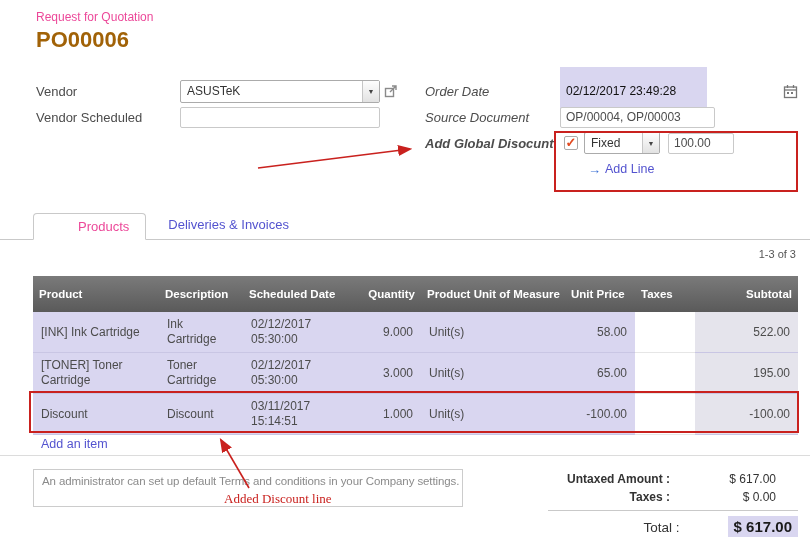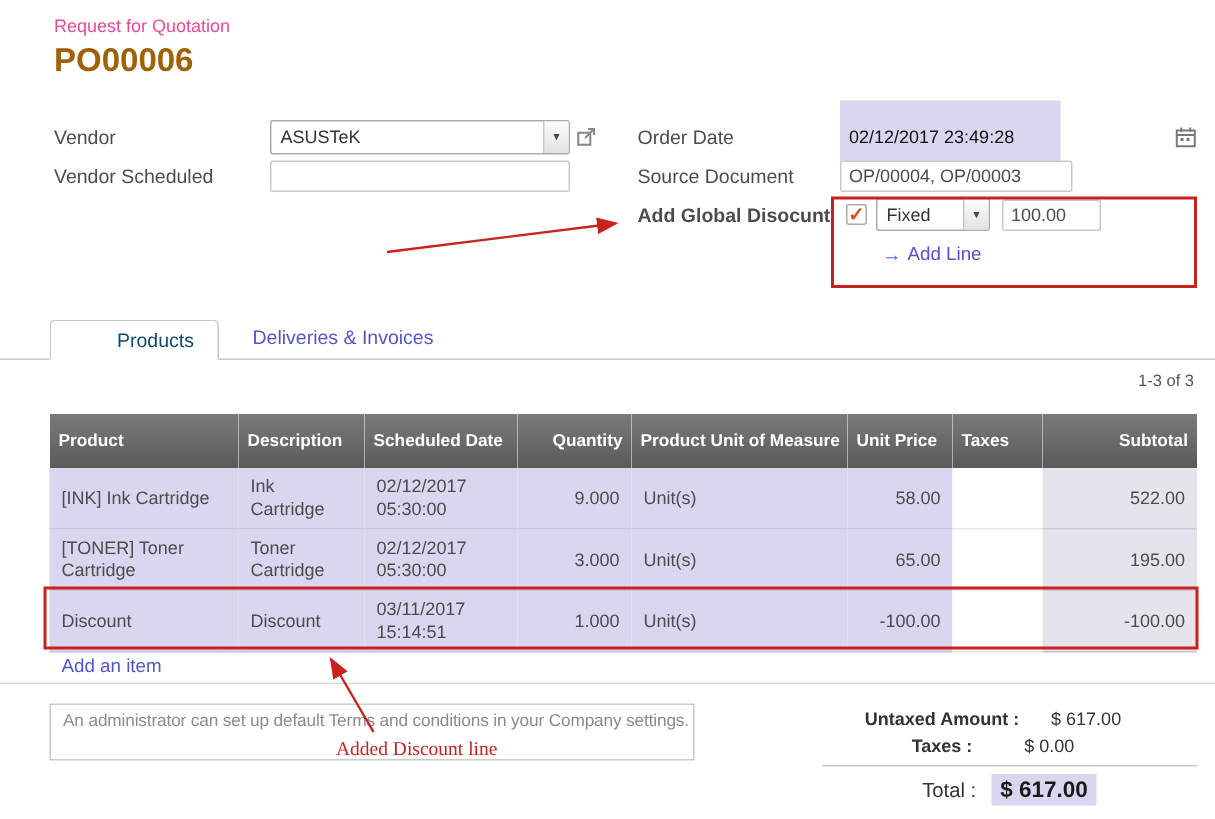--- a/index.html
+++ b/index.html
@@ -11,21 +11,21 @@
   .hdr { position:absolute; left:36px; top:10px; }
   .breadcrumb { font-size:12px; color:#ec4899; margin-bottom:3px; }
   .title { font-size:22px; font-weight:bold; color:#a16207; }
 
   
   .form-col { position:absolute; top:79px; }
   .form-left  { left:36px;  width:382px; }
   .form-right { left:425px; width:373px; }
   .frow { display:flex; align-items:center; height:24px; margin-bottom:2px; }
   .flabel { width:144px; flex-shrink:0; font-size:13px; color:#4c4c4c; }
-  .form-right .flabel { width:135px; }
+  .form-right .flabel { width:135px;font-style:italic; }
   .flabel.bold { font-weight:bold; }
 
   .selectbox { display:flex; align-items:center; width:200px; height:23px;
     border:1px solid #ababab; border-radius:2px; background:#fff; font-size:12px; color:#333; }
   .selectbox .val { flex:1; padding:0 6px; overflow:hidden; white-space:nowrap; }
   .selectbox .caretbox { width:17px; align-self:stretch; border-left:1px solid #c6c6c6;
     background:linear-gradient(#fdfdfd,#e2e2e2); display:flex; align-items:center; justify-content:center;
     font-size:7px; color:#444; }
   .selectbox.small { width:76px; height:22px; }
 
@@ -44,21 +44,21 @@
 
   a.link { color:#5353cf; font-size:12.5px; text-decoration:none; cursor:pointer; }
   .addline-row { margin-left:163px; height:24px; display:flex; align-items:center; }
   .blue-arrow { color:#3b6fd4; font-weight:bold; margin-right:4px; font-size:13px; }
 
   
   .tabs { position:absolute; left:0; top:212px; width:810px; height:28px;
     border-bottom:1px solid #c9c9c9; display:flex; align-items:flex-end; padding-left:33px; }
   .tab { font-size:13px; padding:0 16px; height:27px; line-height:26px; cursor:pointer; }
   .tab.active { background:#fff; border:1px solid #c9c9c9; border-bottom:1px solid #fff;
-    border-radius:4px 4px 0 0; color:#0c4a6e; margin-bottom:-1px;padding-left:44px; }
+    border-radius:4px 4px 0 0; color:#ec4899; margin-bottom:-1px;padding-left:44px; }
   .tab.inactive { color:#5353cf; margin-left:6px; }
 
   .pager { position:absolute; right:14px; top:248px; font-size:11px; color:#555; }
 
   
   table.list { position:absolute; left:33px; top:276px; width:765px; border-collapse:collapse; table-layout:fixed; }
   table.list th { background:linear-gradient(#7a7a7a,#5a5a5a); color:#fff; font-weight:bold;
     font-size:11.5px; text-align:left; padding:0 6px; height:36px; white-space:nowrap; overflow:hidden; }
   table.list th.num { text-align:right; }
   table.list td { font-size:12px; color:#4c4c4c; padding:5px 8px; line-height:15px;
@@ -67,21 +67,21 @@
   table.list td.taxcell { background:#fff; border-bottom:1px solid #e6e6e6; }
   table.list td.subcell { background:#e5e4ec; }
 
   .add-item-row { position:absolute; left:33px; top:432px; width:765px; height:23px; display:flex; align-items:center; padding-left:8px; }
   .full-rule { position:absolute; left:0; top:455px; width:810px; border-top:1px solid #dcdcdc; }
 
   
   .terms { position:absolute; left:33px; top:469px; width:430px; height:38px; border:1px solid #ccc;
     padding:5px 8px; font-size:11.5px; color:#8b8b8b; letter-spacing:-0.1px; white-space:nowrap; overflow:hidden; }
   .totals { position:absolute; right:12px; top:470px; width:250px; }
-  .trow { display:flex; justify-content:center; align-items:baseline; padding:2px 0; font-size:12px; color:#333; }
+  .trow { display:flex; justify-content:flex-end; align-items:baseline; padding:2px 0; font-size:12px; color:#333;gap:38px; }
   .trow .tlabel { font-weight:bold; margin-right:10px; }
   .trow .tval { width:80px; text-align:right; padding-right:22px; }
   .tsep { border-top:1px solid #c9c9c9; margin:4px 0 3px; }
   .trow.total { font-size:13.5px; }
   .trow.total .tlabel { font-weight:normal; margin-right:10px; }
   .trow.total .tval { width:auto; padding:2px 6px; background:#d9d6f0; font-weight:bold; font-size:15px; color:#1a1a1a; }
 
   
   .note { position:absolute; color:#c9211e; font-family:"Liberation Serif", serif; font-size:13px; z-index:12; }
   .note1 { left:79px; top:166px; }

